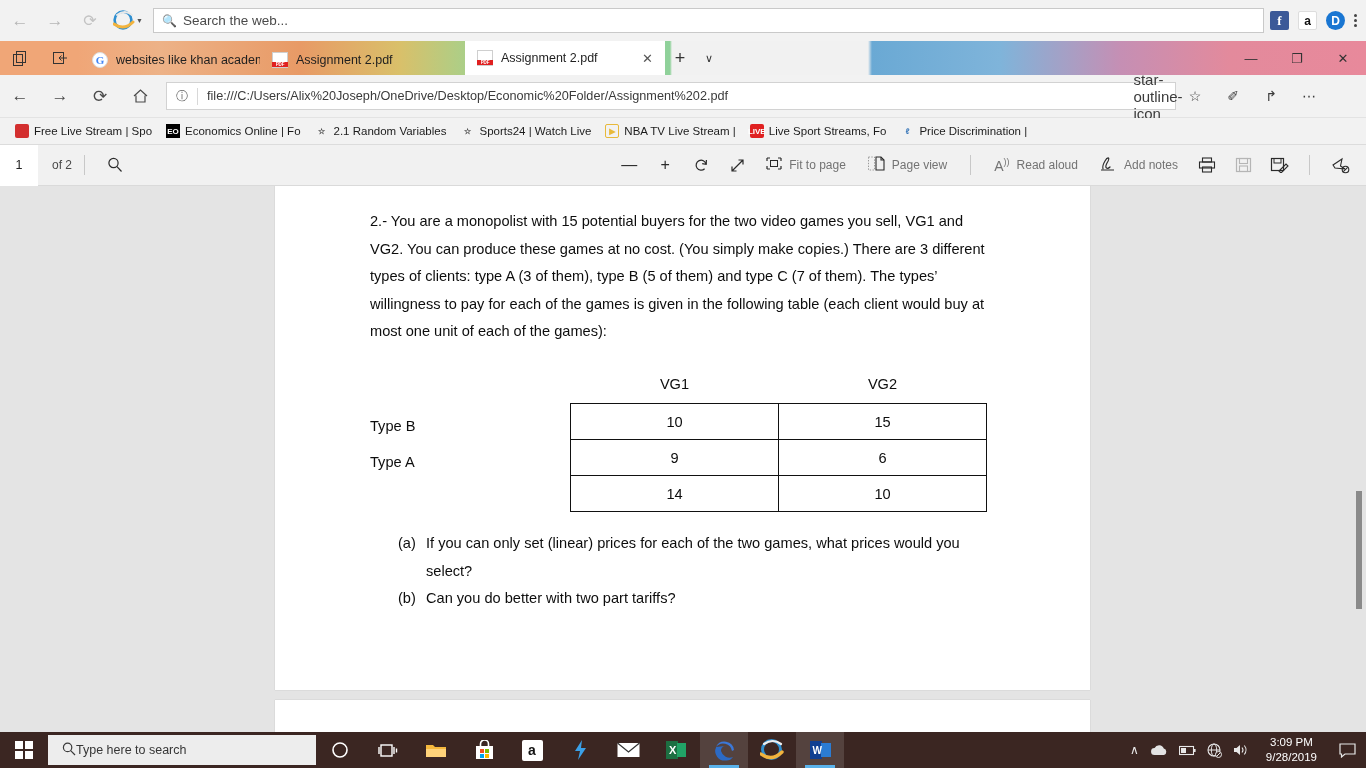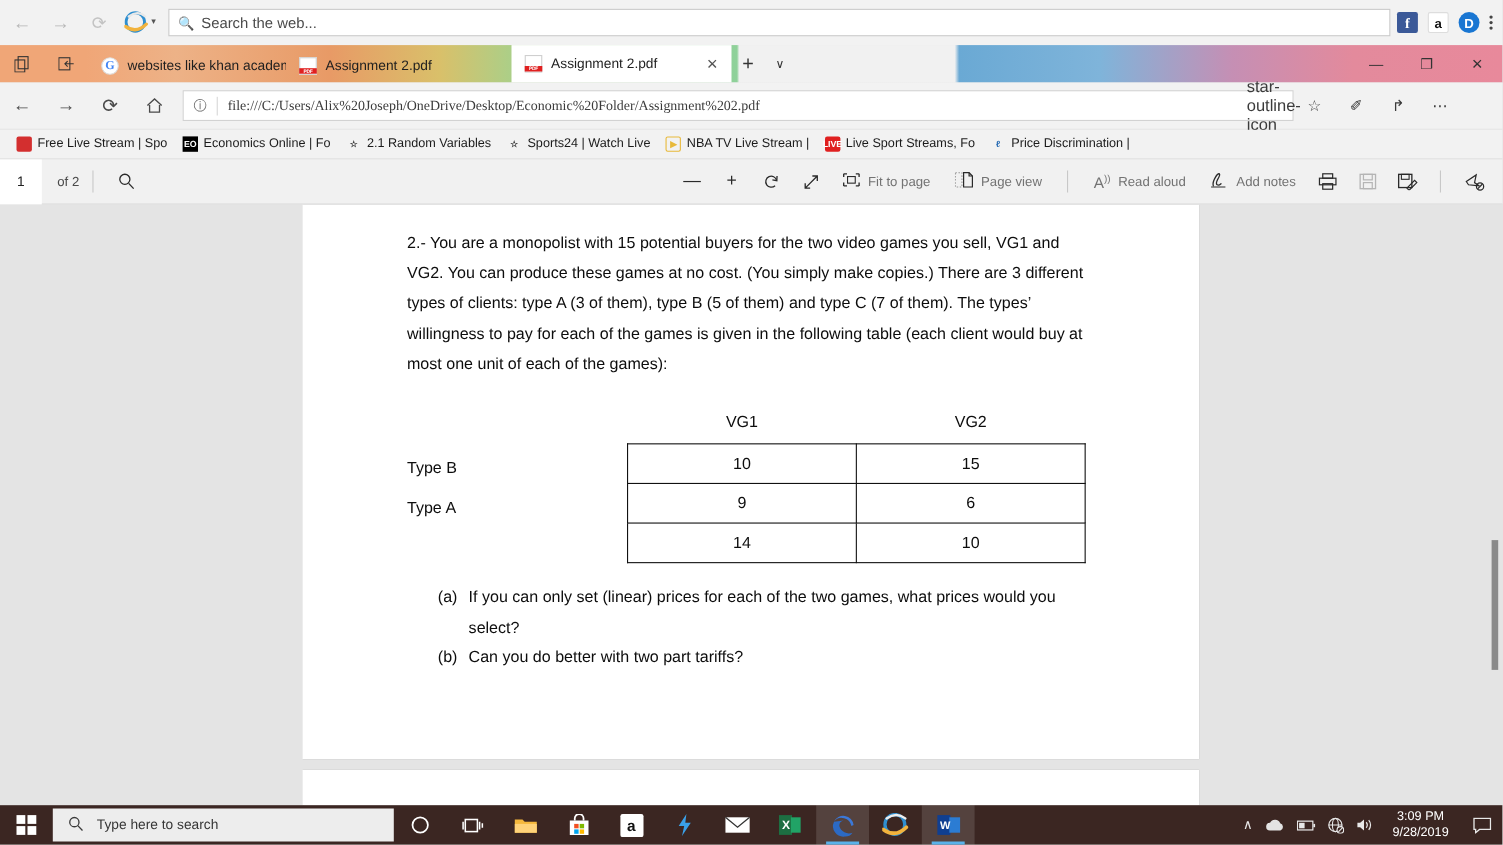--- a/index.html
+++ b/index.html
@@ -97,21 +97,21 @@
   }
   .abtn { width: 40px; height: 32px; display:flex;align-items:center;justify-content:center;
           color: #4a4a4a; font-size: 17px; }
   .urlwrap {
     margin-left: 6px; width: 1010px; height: 28px; background: #fff;
     border: 1px solid #d2d2d2; display: flex; align-items: center;
   }
   .infoi { width: 30px; display: flex; align-items: center; justify-content: center;
            color: #666; font-size: 12px; }
   .urlsep { width: 1px; height: 17px; background: #d8d8d8; }
-  .urltxt { flex: 1; padding-left: 9px; font-size: 12.7px; color: #3b3b3b; white-space: nowrap; overflow: hidden; font-family: Liberation Serif, serif;}
+  .urltxt { flex: 1; padding-left: 9px; font-size: 12.7px; color: #3b3b3b; white-space: nowrap; overflow: hidden;}
   .star { width: 34px; display:flex;align-items:center;justify-content:center; color:#3b3b3b; font-size: 15px;}
   .ricon { width: 38px; height: 30px; display:flex;align-items:center;justify-content:center;
            color: #3b3b3b; font-size: 14px; }
 
   
   .favbar {
     position: absolute; top: 118px; left: 0; width: 1366px; height: 27px;
     background: #f2f2f2; display: flex; align-items: center; padding-left: 8px;
     border-bottom: 1px solid #dcdcdc;
   }
@@ -178,22 +178,22 @@
 
   
   .taskbar {
     position: absolute; bottom: 0; left: 0; width: 1366px; height: 36px;
     background: #3b2622; display: flex; align-items: center;
   }
   .startbtn { width: 48px; height: 36px; display:flex;align-items:center;justify-content:center; }
   .winlogo { display: grid; grid-template-columns: 8px 8px; grid-template-rows: 8px 8px;
              gap: 2px; }
   .winlogo i { background: #fff; display: block; }
-  .tsearch { width: 310px; height: 30px; background: #ededed; display: flex; align-items: center;
-             padding-left: 14px; gap: 12px; }
+  .tsearch { width: 268px; height: 30px; background: #ededed; display: flex; align-items: center;
+             padding-left: 14px; }
   .tsearch .si { color: #3a3a3a; font-size: 13px; }
   .tsearch .st { font-size: 12.5px; color: #363636; }
   .tapp { width: 48px; height: 36px; display:flex;align-items:center;justify-content:center;
           position: relative; }
   .tapp.active { background: rgba(255,255,255,0.13); }
   .tapp .ul { position: absolute; bottom: 0; left: 9px; right: 9px; height: 3px; background: #5ab2ea; }
   .sq { width: 19px; height: 19px; display:flex;align-items:center;justify-content:center;
         font-size: 12px; font-weight: bold; border-radius: 2px; color: #fff; }
   .tray { margin-left: auto; display: flex; align-items: center; gap: 11px; padding-right: 6px; }
   .trayi { color: #e8e8e8; font-size: 12px; display:flex; align-items:center; }

